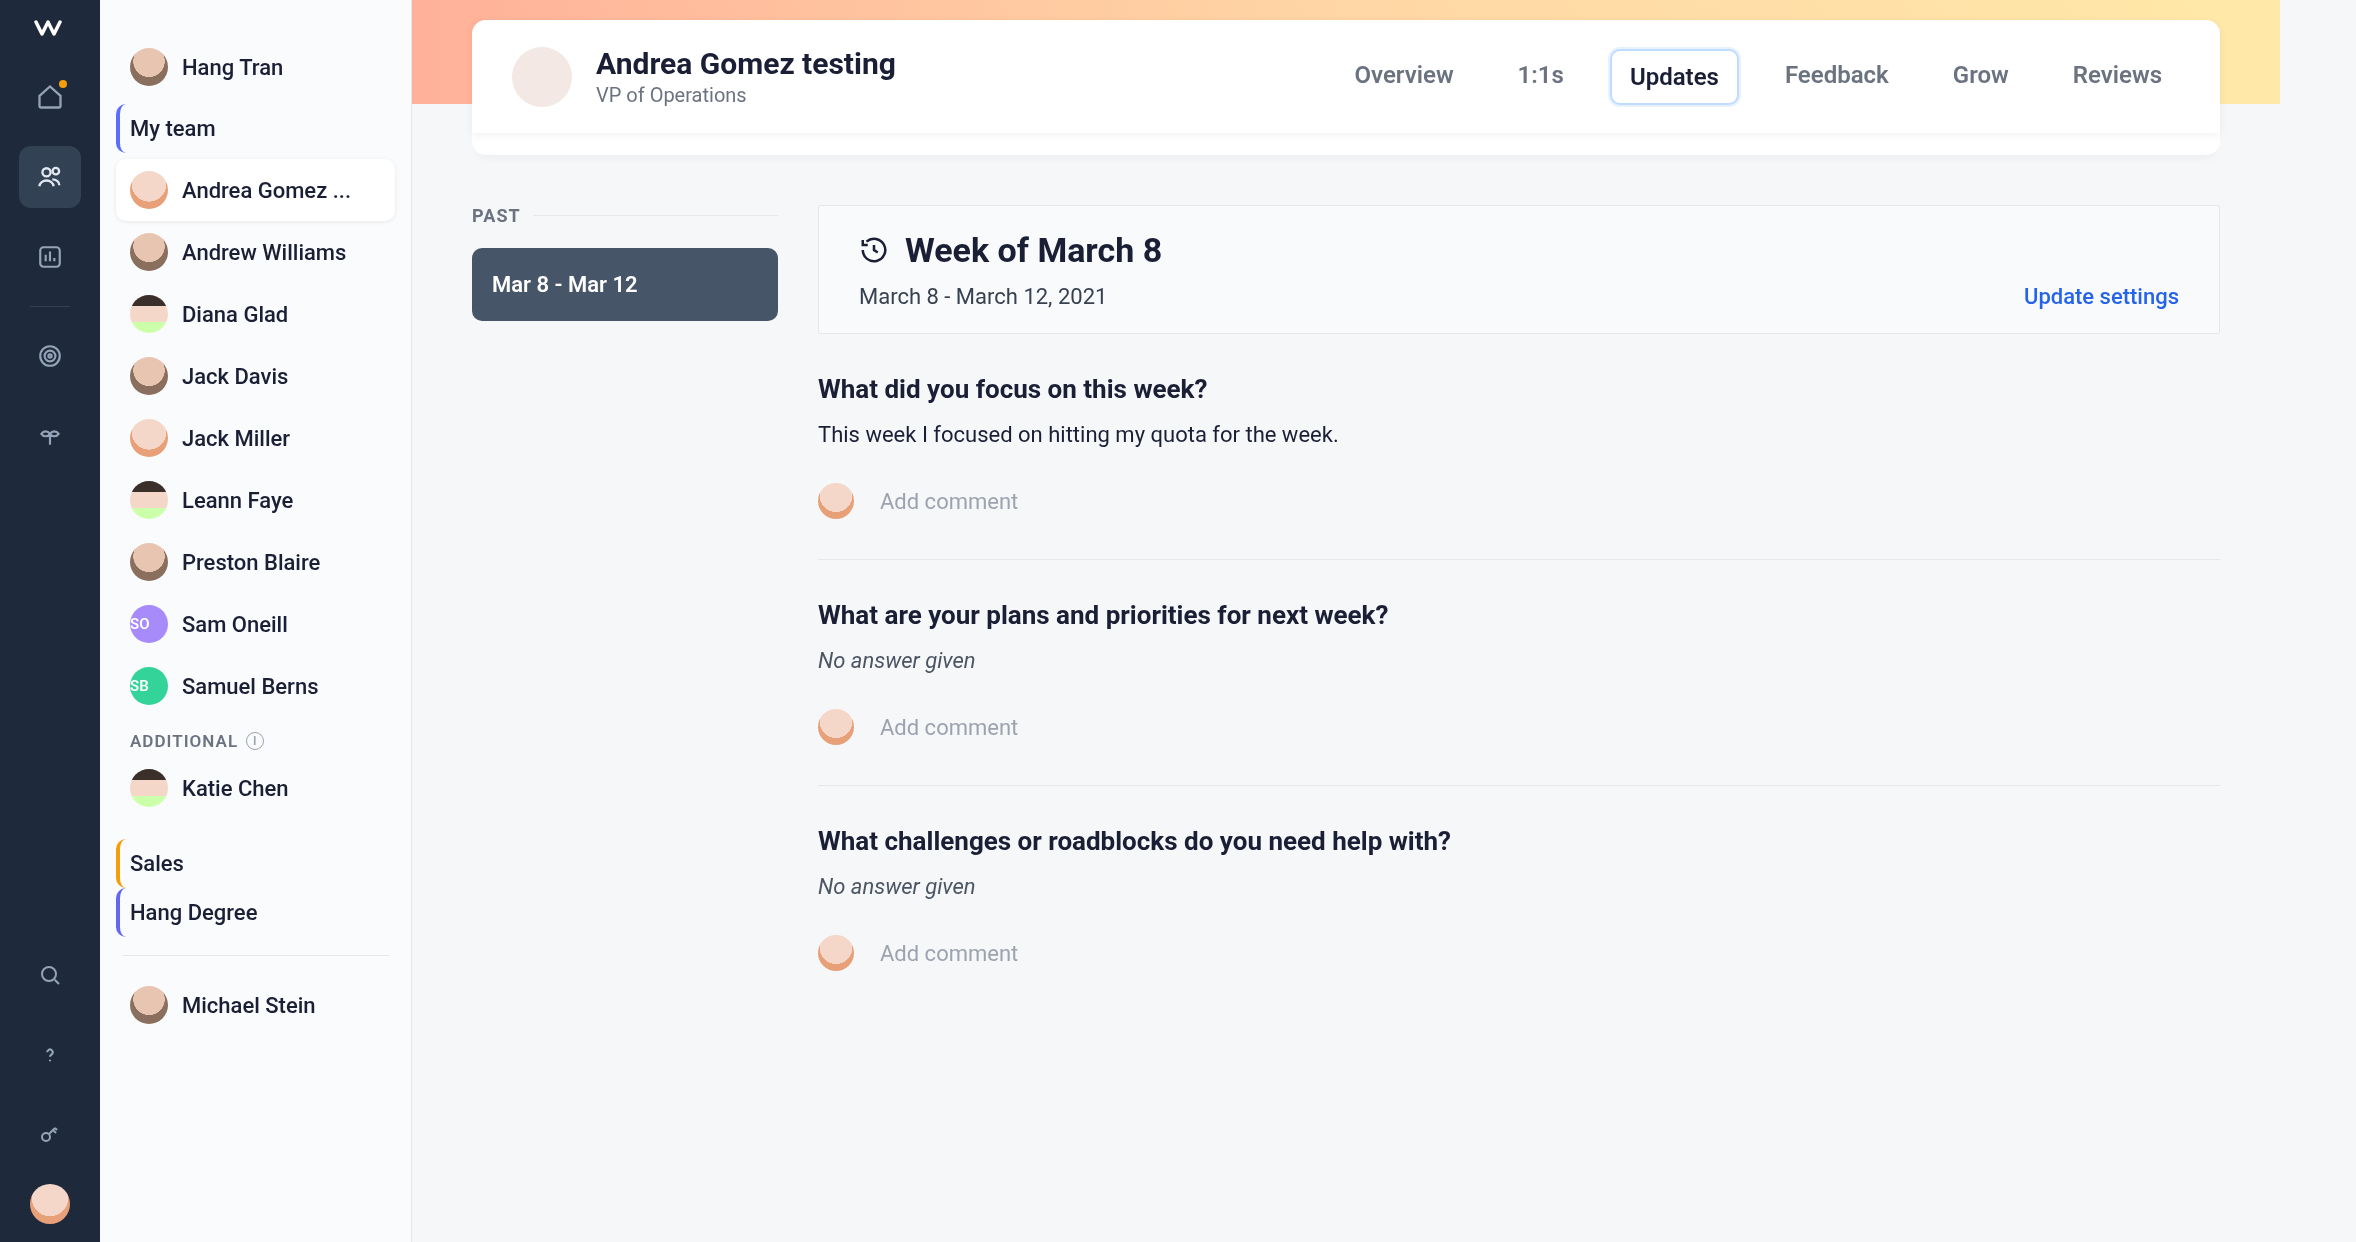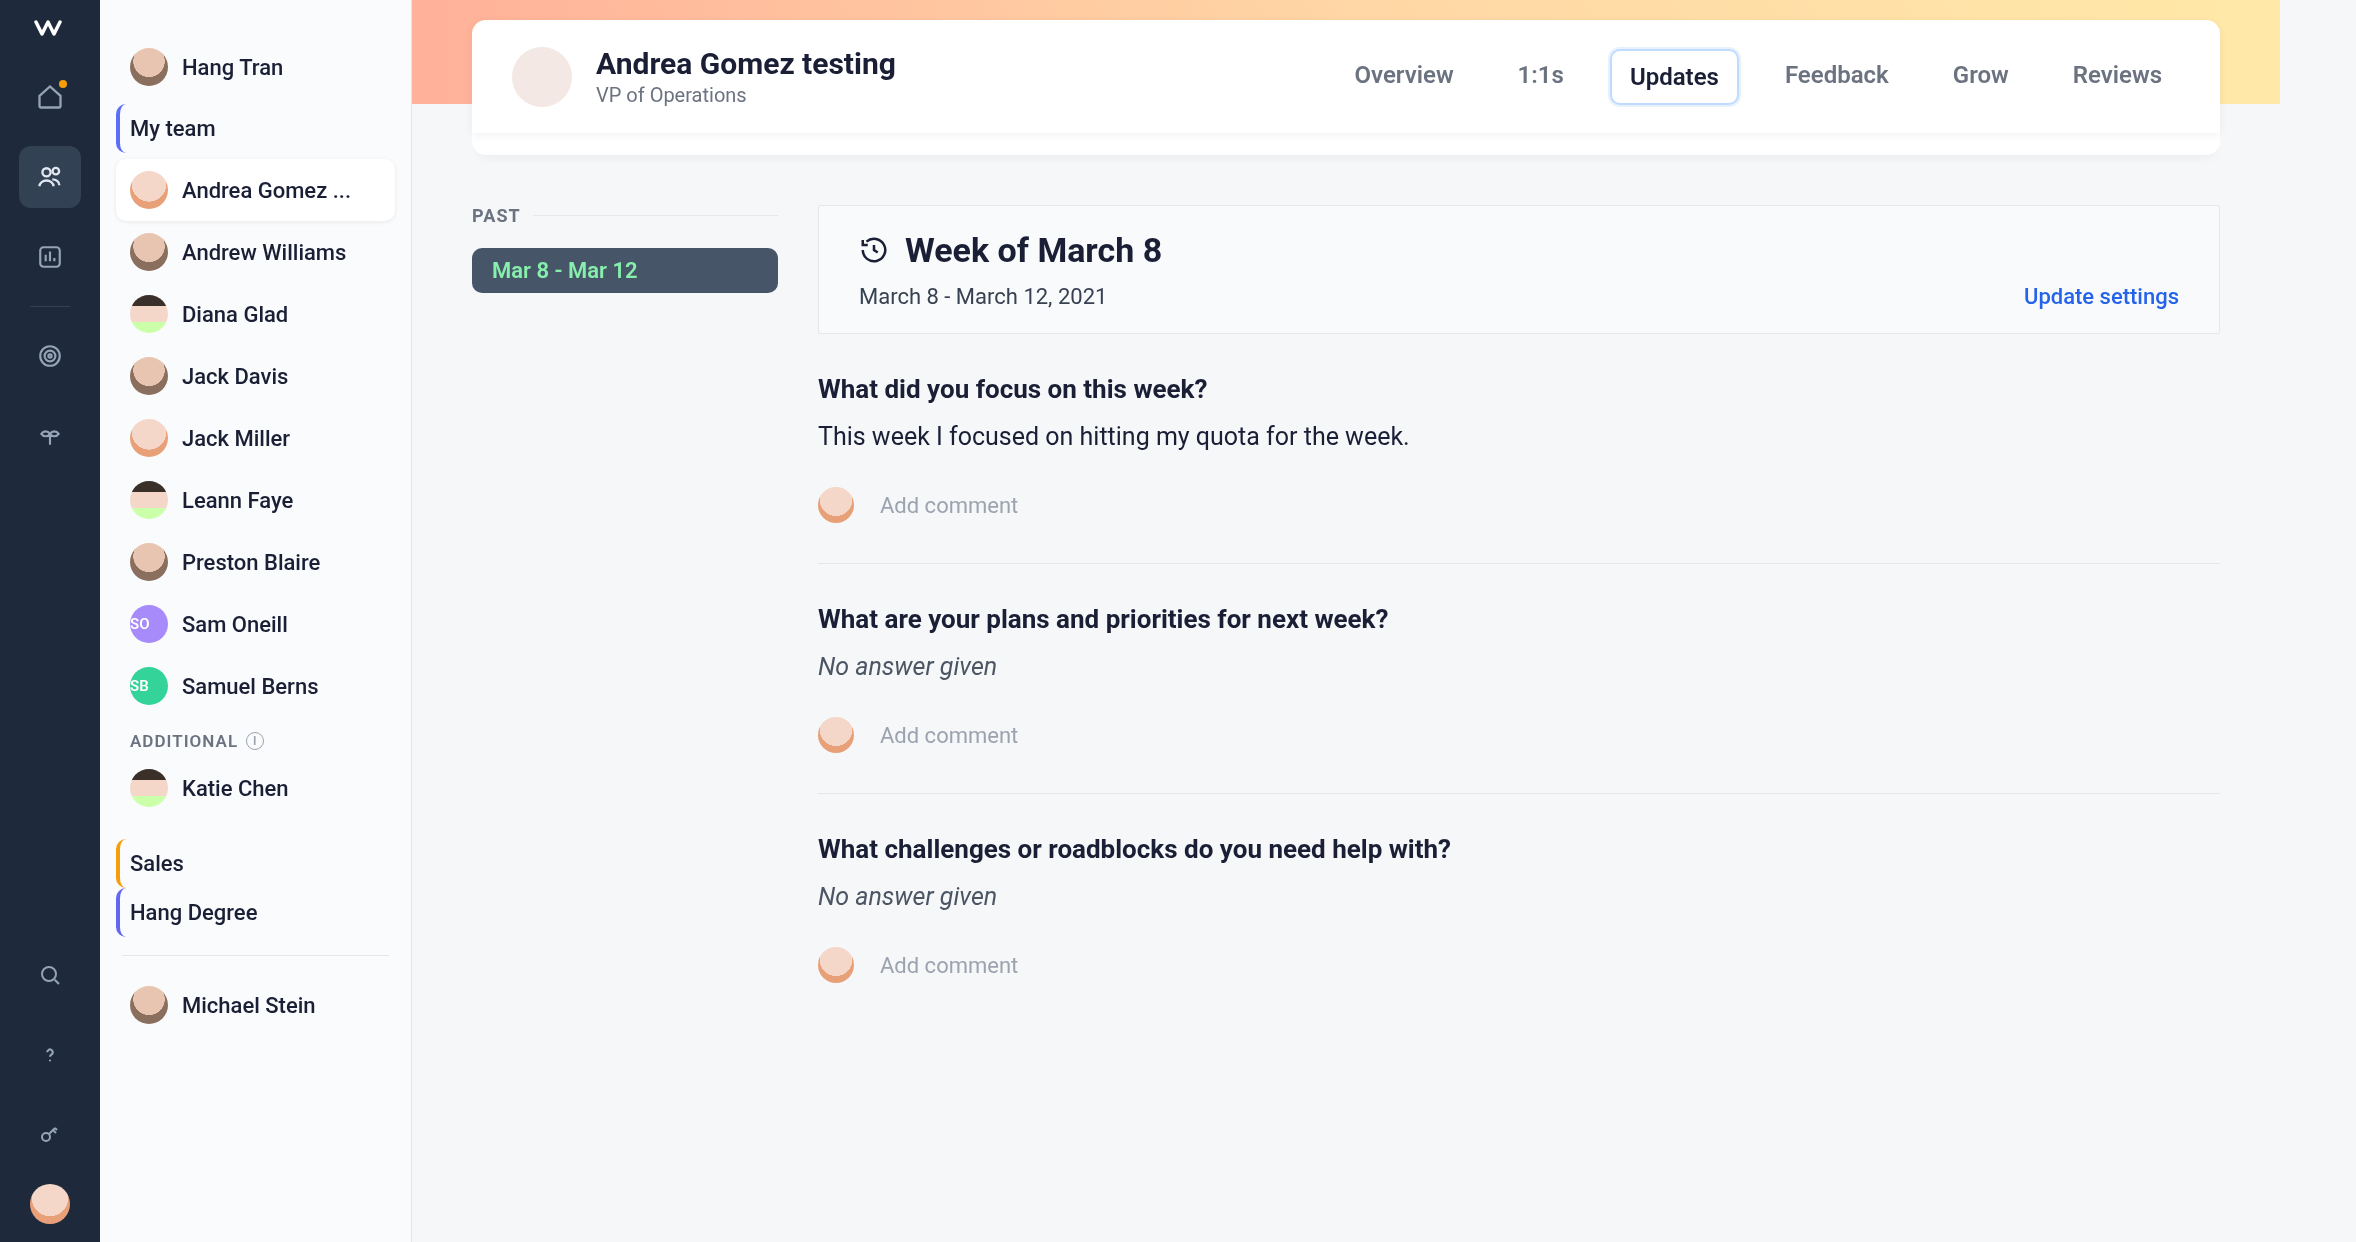--- a/index.html
+++ b/index.html
@@ -42,33 +42,33 @@
 .header-tabs { margin-left:auto; display:flex; gap: 28px;}
 .tab { font-size:24px; font-weight:600; color:#6b7280; padding: 12px 18px; border-radius:10px; cursor:pointer;}
 .tab.active { color:#1a1f36; background:#fff; border:2px solid #bfdbfe; box-shadow: 0 0 0 2px rgba(96,165,250,0.15);}
 .header-card-bottom { height:22px; background:#fff; border-radius:0 0 14px 14px; margin:0 60px 30px 60px; box-shadow: 0 6px 12px -6px rgba(0,0,0,0.08);}
 
 
 .content { flex:1; display:flex; padding: 20px 60px 0 60px; gap: 40px; overflow-y:auto;}
 .left-col { width:306px; flex-shrink:0;}
 .past-label { font-size:18px; letter-spacing:.06em; color:#6b7280; font-weight:700; display:flex; align-items:center; gap:12px;}
 .past-label::after { content:""; flex:1; height:1px; background:#e5e7eb;}
-.range-btn { margin-top:22px; background:#475569; color:#86efac; border-radius:10px; padding:10px 20px; font-size:22px; font-weight:600; cursor:pointer;}
+.range-btn { margin-top:22px; background:#475569; color:#ffffff; border-radius:10px; padding:24px 20px; font-size:22px; font-weight:600; cursor:pointer;}
 
 .right-col { flex:1;}
 .week-card { background:#f9fafb; border:1px solid #e5e7eb; border-radius:2px; padding: 24px 40px;}
 .week-head { display:flex; align-items:center; gap:16px;}
 .week-title { font-size:34px; font-weight:700; }
 .week-sub-row { display:flex; align-items:baseline; margin-top:14px;}
 .week-sub { font-size:22px; color:#374151;}
 .settings-link { margin-left:auto; color:#2563eb; font-size:22px; font-weight:500; cursor:pointer;}
 
 .q-block { padding: 40px 0; border-bottom:1px solid #e5e7eb;}
 .q-title { font-size:26px; font-weight:700; margin-bottom:18px;}
-.q-answer { font-size:25px; color:#1a1f36;}
+.q-answer { font-size:22px; color:#1a1f36;}
 .q-answer.empty { font-style:italic; color:#4b5563;}
 .comment-row { display:flex; align-items:center; gap:26px; margin-top:36px;}
 .comment-placeholder { font-size:22px; color:#9ca3af;}
 
 svg { display:block; }
 .info-icon { width:18px; height:18px; border:1.5px solid #9ca3af; border-radius:50%; display:inline-flex; align-items:center; justify-content:center; font-size:12px; color:#9ca3af;}
 .clock-icon { width:30px; height:30px;}
 
 
 .face { background: radial-gradient(circle at 50% 35%, #f4d7c8 0%, #f4d7c8 55%, #e8a078 56%, #e8a078 100%); }

